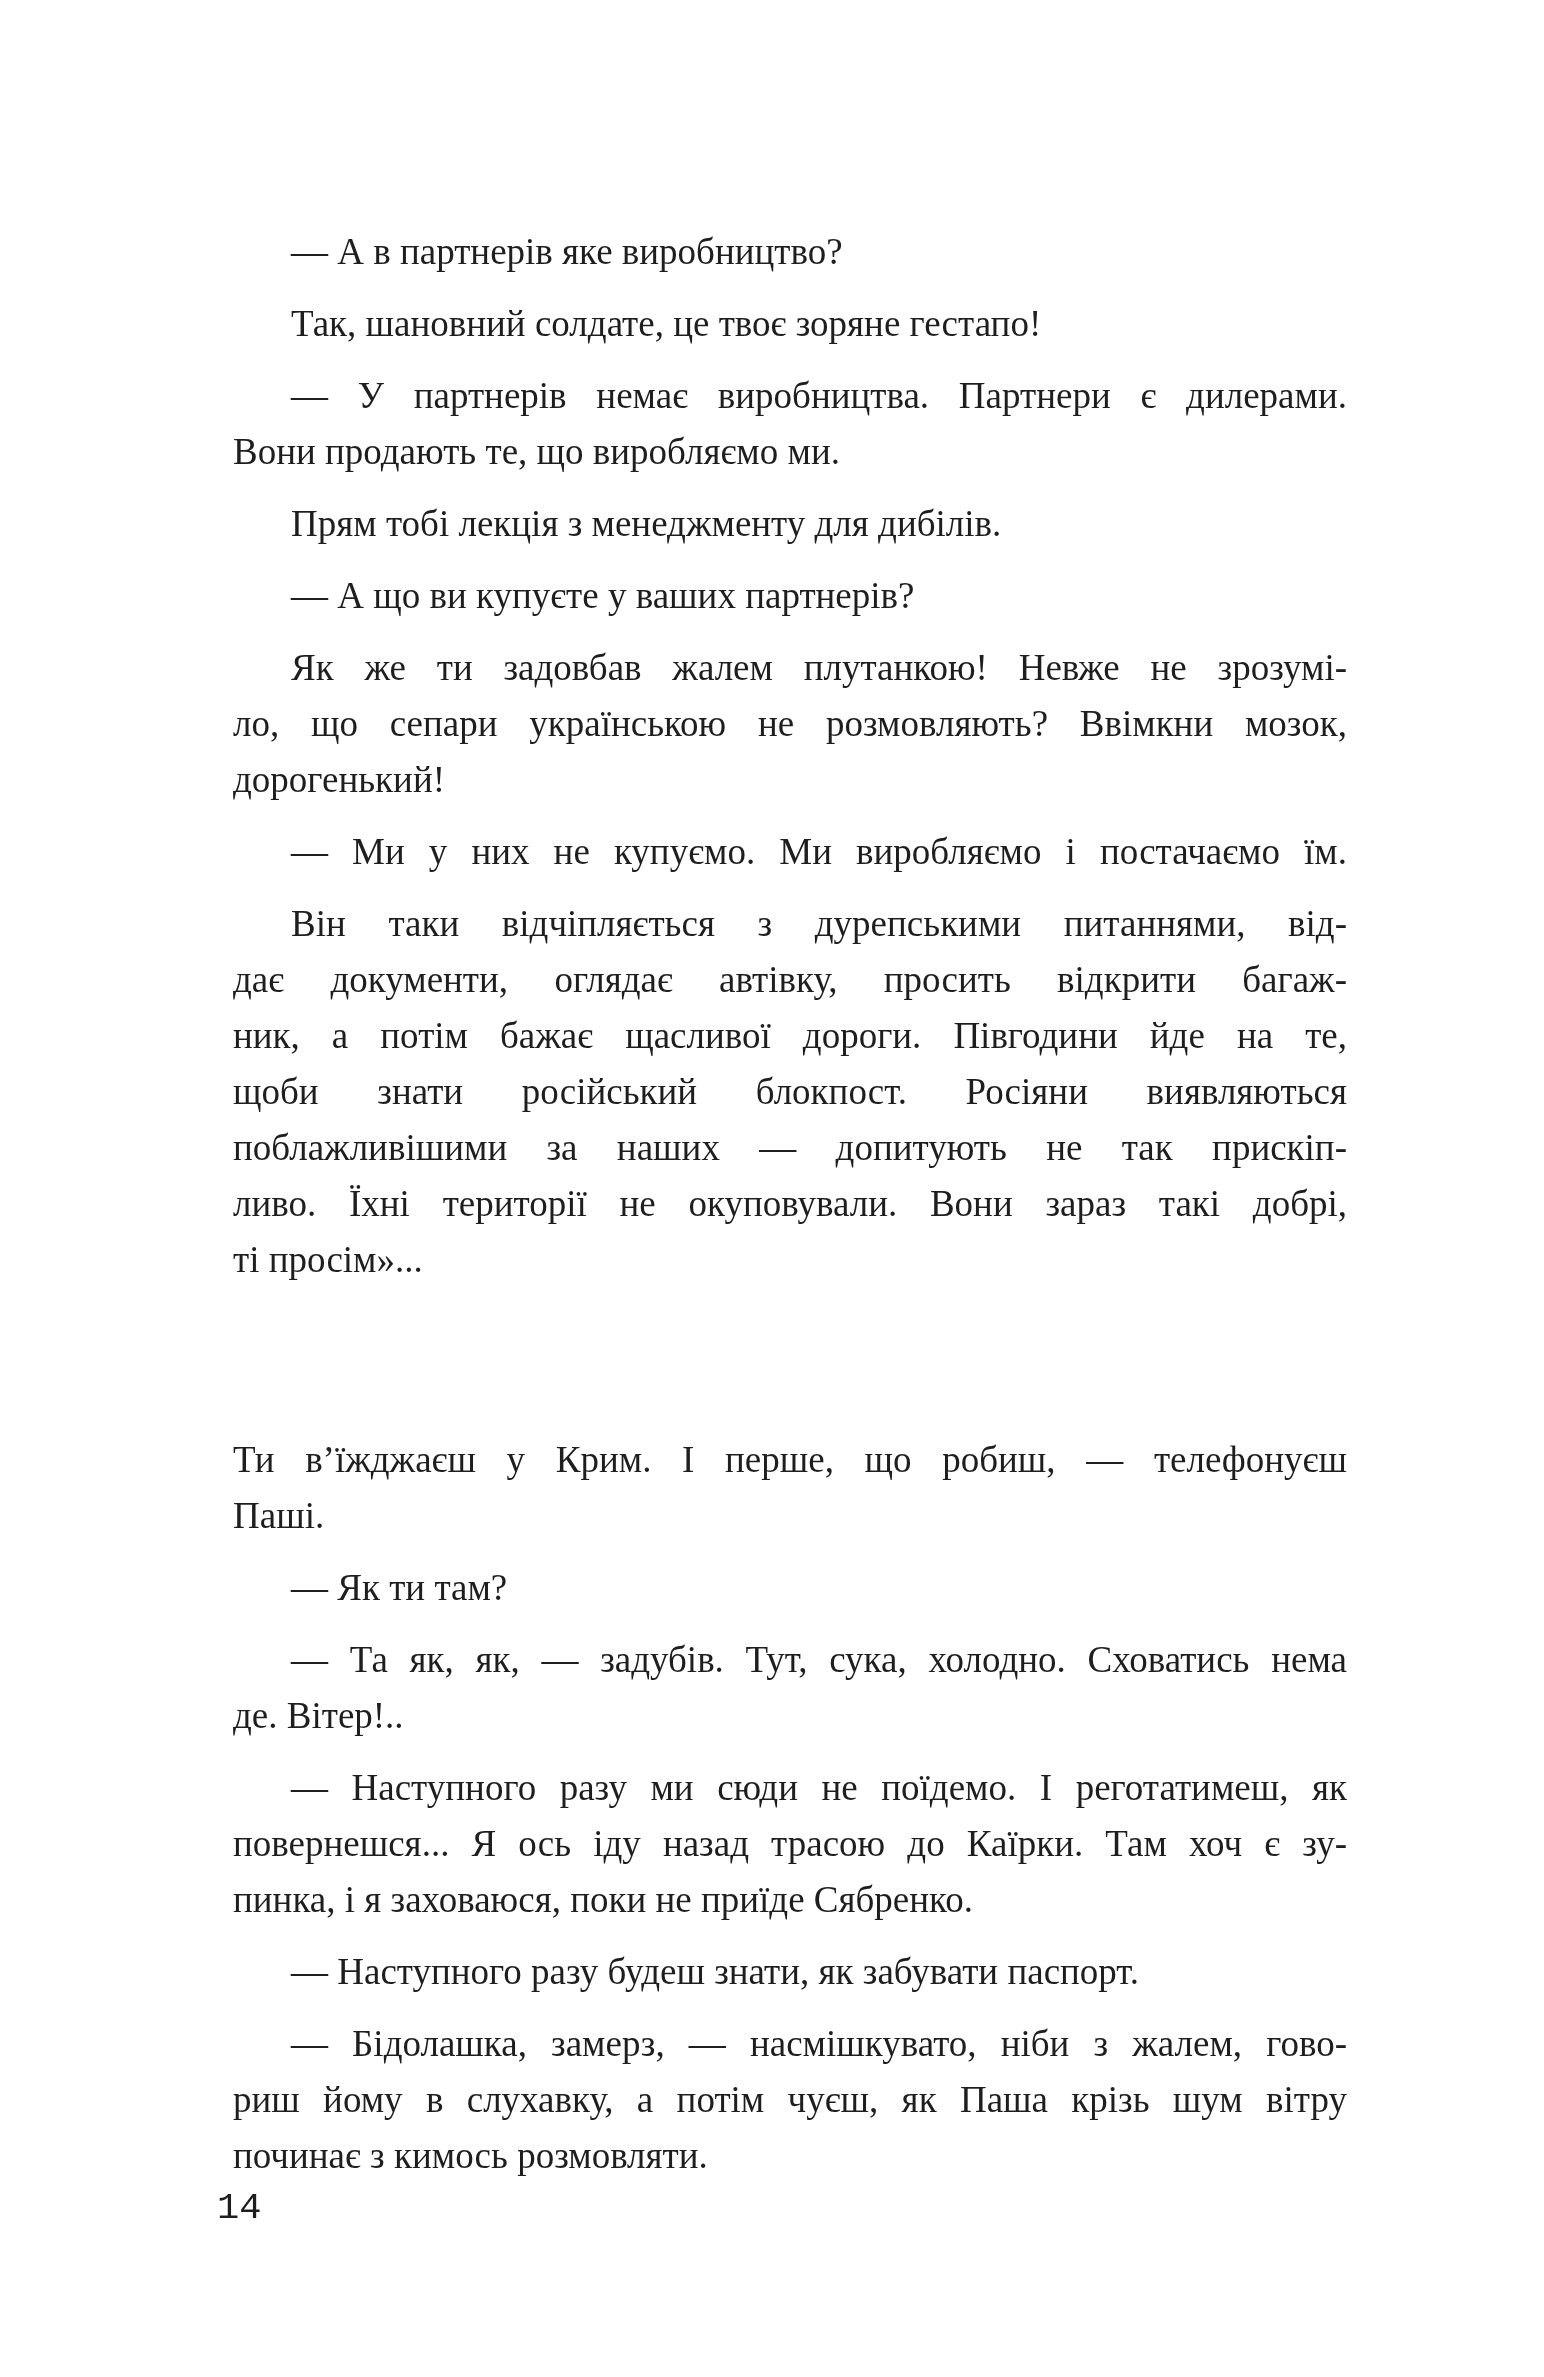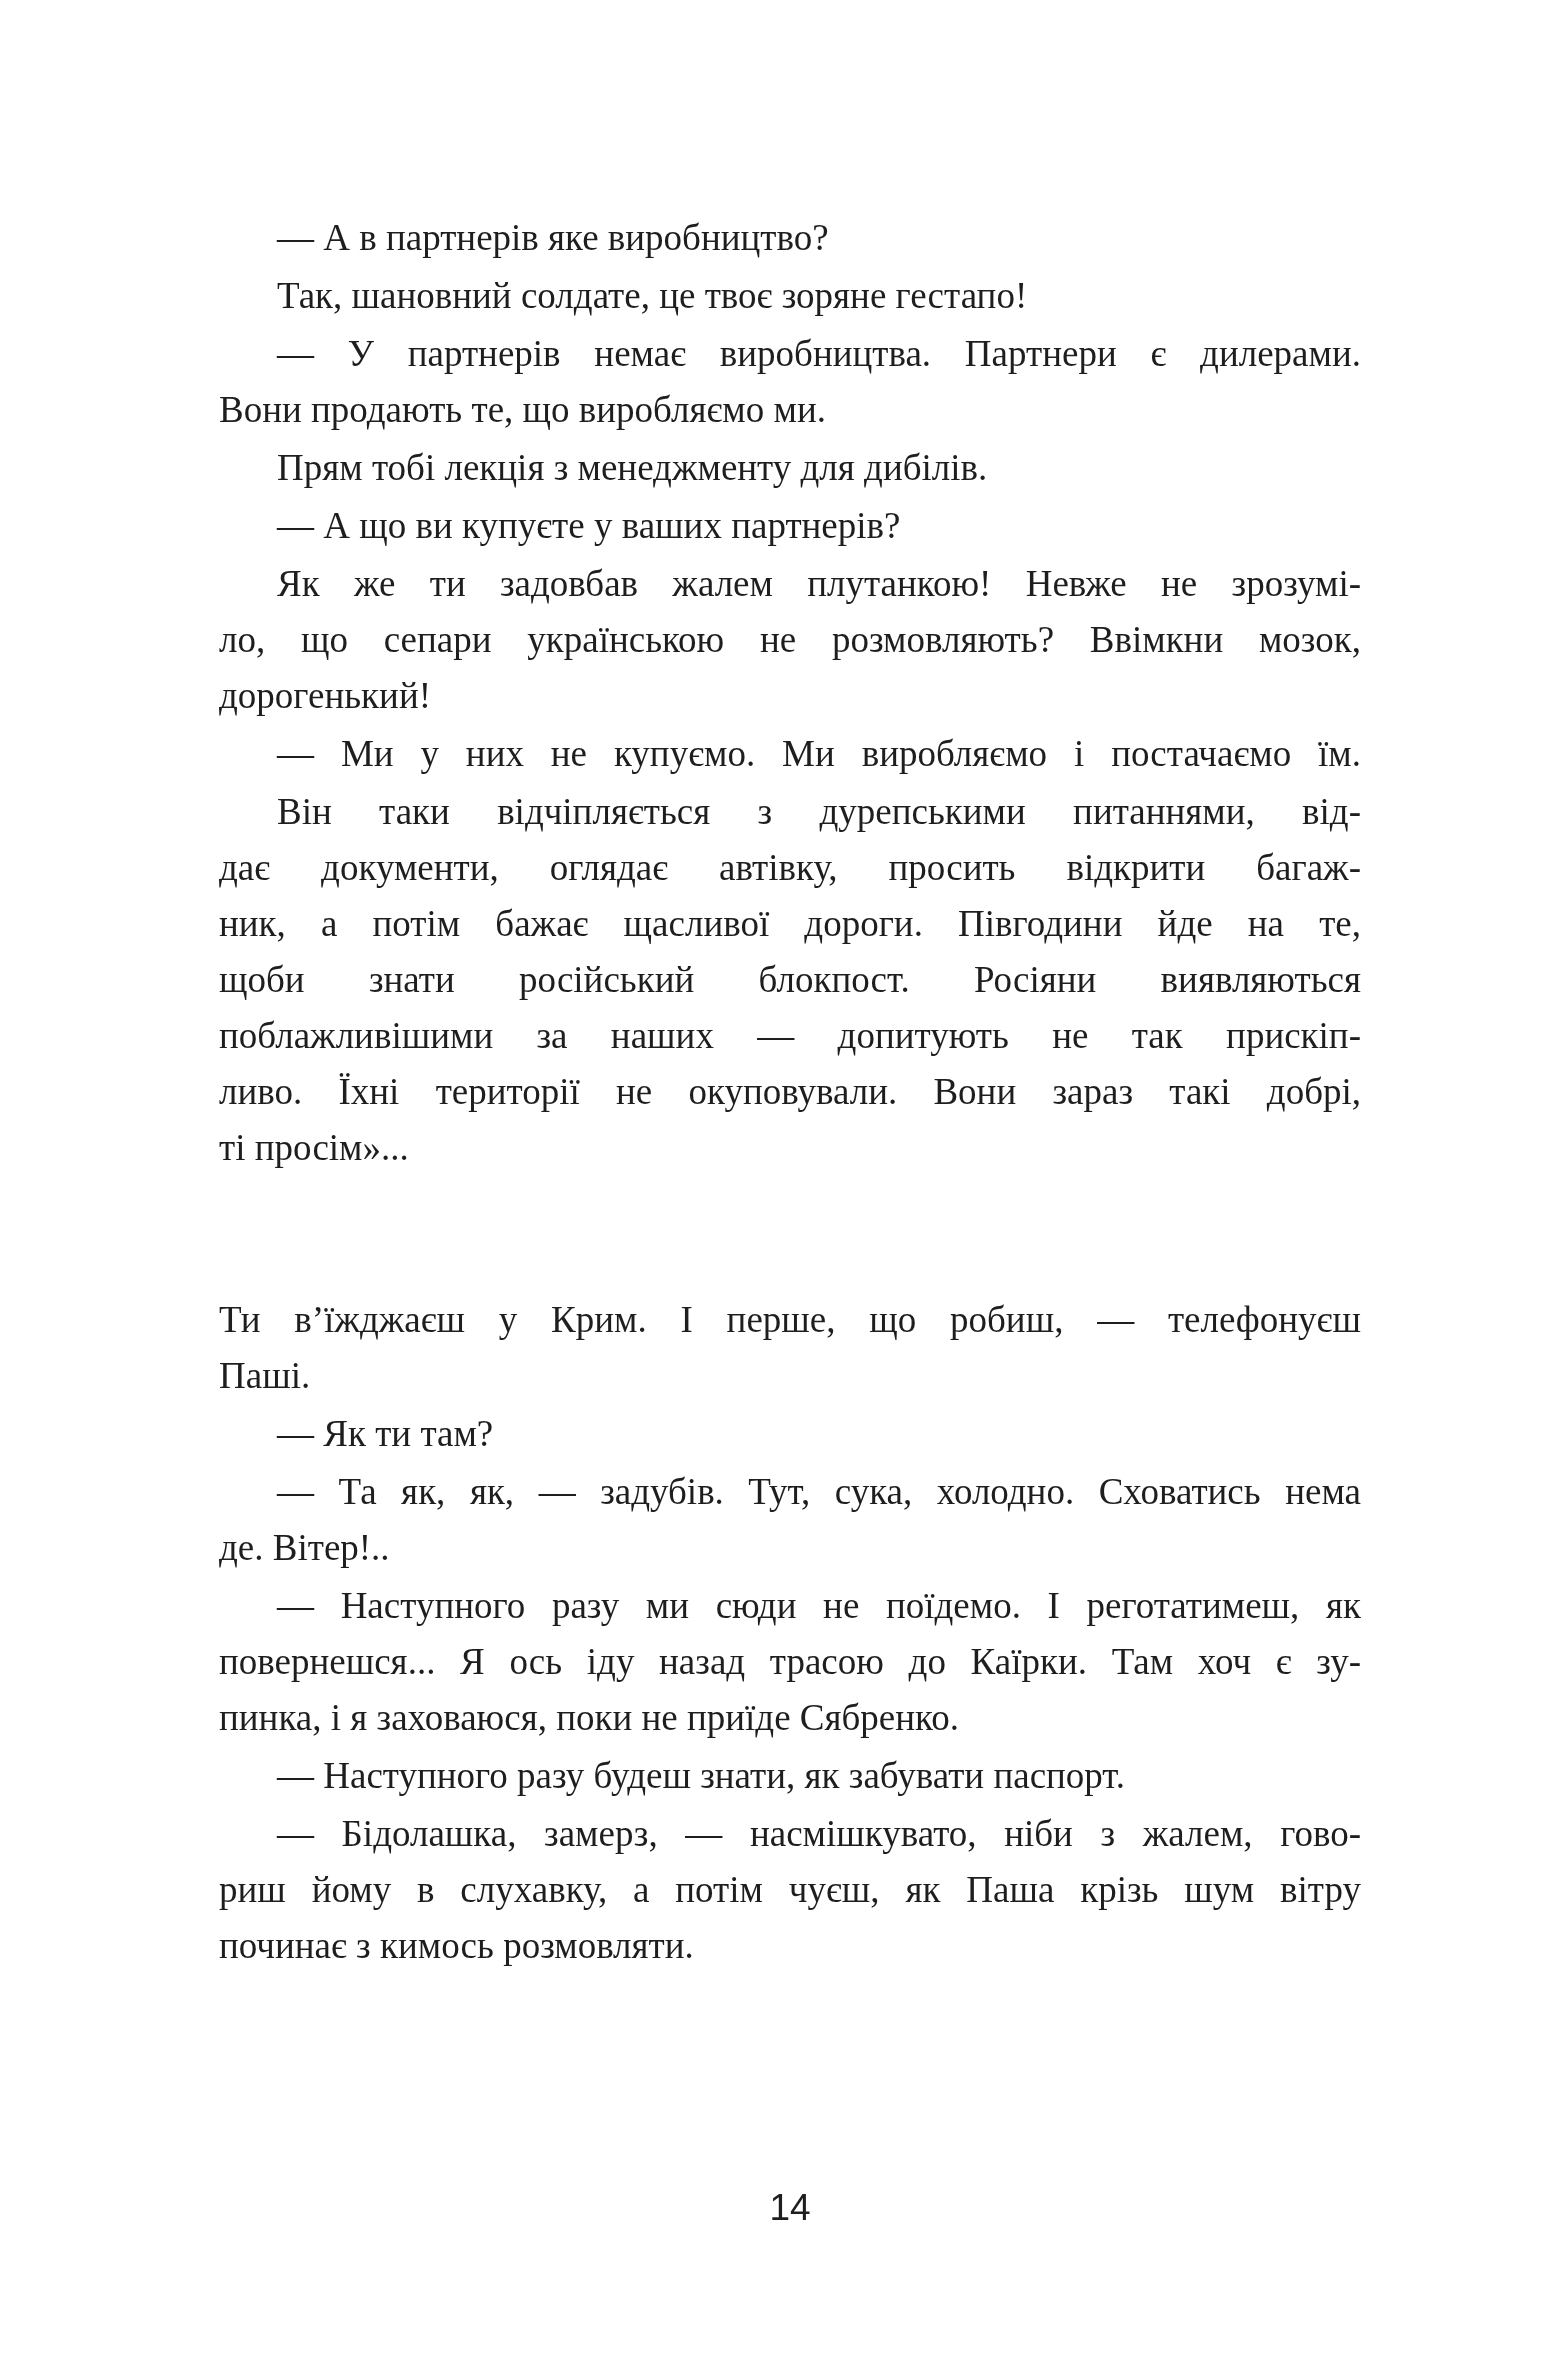--- a/index.html
+++ b/index.html
@@ -16,21 +16,21 @@
   .page {
     position: absolute;
     left: 217px;
     top: 208px;
     width: 1146px;
     font-family: "Liberation Serif", "DejaVu Serif", serif;
     font-size: 37px;
     line-height: 56px;
     color: #1e1e1e;
   }
-  .para { margin: 2px; }
+  .para { margin: 16px; }
   .line {
     display: block;
     white-space: nowrap;
     text-align: justify;
     text-align-last: justify;
     height: 56px;
     overflow: visible;
   }
   .line.last {
     text-align: left;
@@ -40,22 +40,22 @@
     padding-left: 58px;
   }
   .section-gap {
     height: 112px;
   }
   .page-number {
     position: absolute;
     left: 217px;
     width: 1146px;
     top: 2180px;
-    text-align: center;
-    font-family: Liberation Sans, sans-serif;
+    text-align: left;
+    font-family: Liberation Mono, monospace;
     font-size: 37px;
     line-height: 56px;
     color: #1e1e1e;
   }
 </style>
 </head>
 <body>
 
 <div class="page">
 

